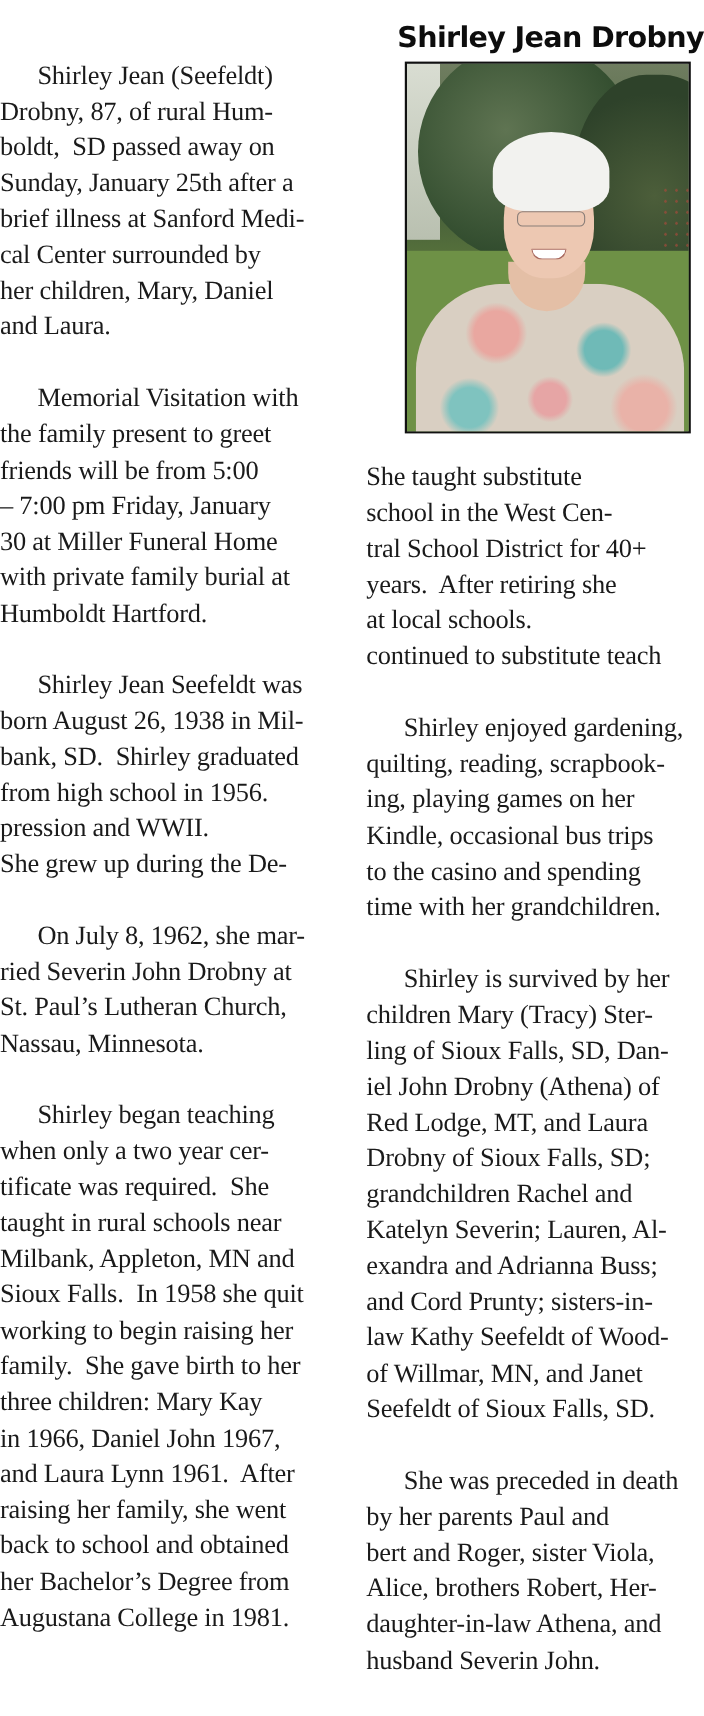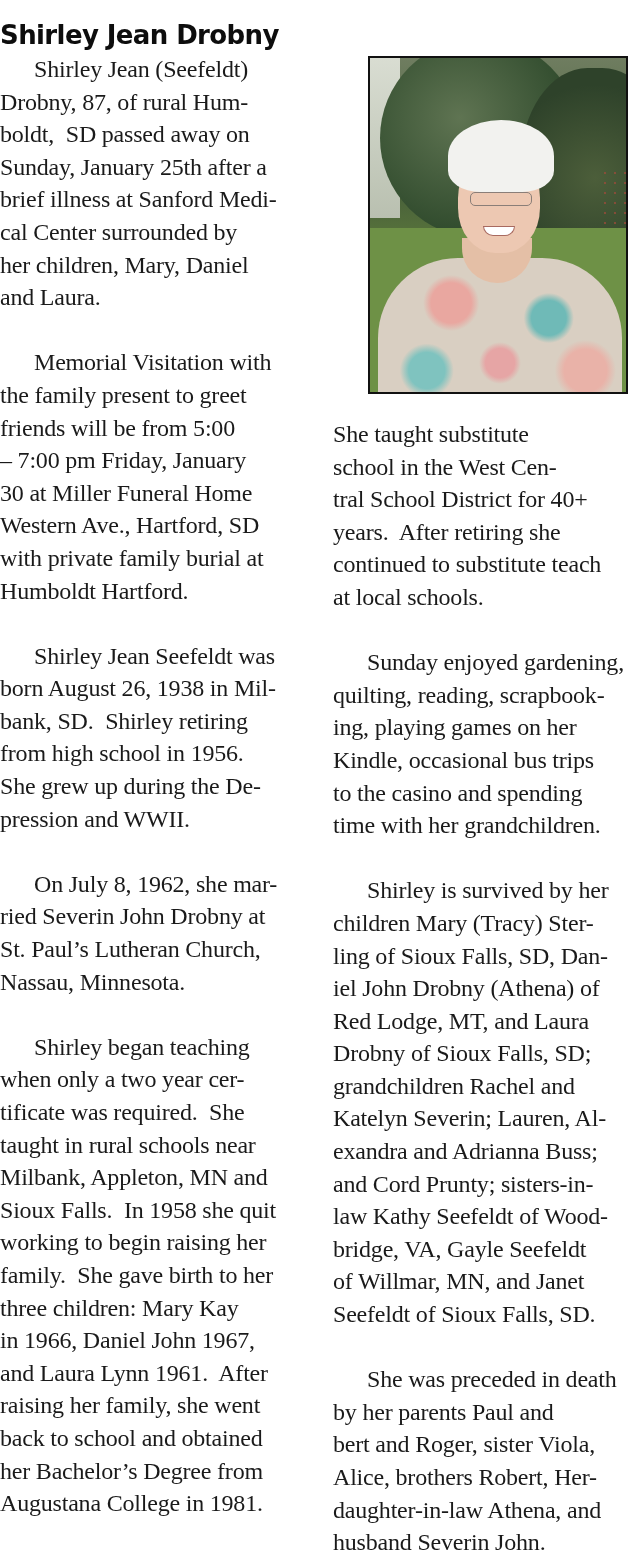--- a/index.html
+++ b/index.html
@@ -1,19 +1,19 @@
 <!DOCTYPE html>
 <html><head>
 <meta charset="utf-8">
 <style>
   html, body { margin: 0; padding: 0; background: #ffffff; }
   body { width: 640px; height: 1560px; position: relative; overflow: hidden; color: #161616; }
   .title {
     position: absolute; left: 0; top: 0; width: 640px; height: 38px;
-    text-align: left; font-family: "DejaVu Sans", sans-serif; font-weight: bold;
+    text-align: right; font-family: "DejaVu Sans", sans-serif; font-weight: bold;
     font-size: 26px; line-height: 36px; letter-spacing: -0.6px; color: #0d0d0d;
   }
   .col {
     position: absolute; font-family: "Liberation Serif", serif;
     font-size: 24px; line-height: 32.6px; color: #1a1a1a; letter-spacing: -0.2px;
   }
   .col-left { left: 0; top: 53px; width: 320px; }
   .col-right { left: 333px; top: 418px; width: 307px; }
   .para { margin: 0 0 32.6px 0; }
   .line { display: block; white-space: pre; }
@@ -71,31 +71,30 @@
       <span class="line">cal Center surrounded by</span>
       <span class="line">her children, Mary, Daniel</span>
       <span class="line">and Laura.</span>
     </div>
     <div class="para">
       <span class="line indent">Memorial Visitation with</span>
       <span class="line">the family present to greet</span>
       <span class="line">friends will be from 5:00</span>
       <span class="line">– 7:00 pm Friday, January</span>
       <span class="line">30 at Miller Funeral Home</span>
-      <span class="line">Western Ave., Hartford, SD</span>
       <span class="line">with private family burial at</span>
       <span class="line">Humboldt Hartford.</span>
     </div>
     <div class="para">
       <span class="line indent">Shirley Jean Seefeldt was</span>
       <span class="line">born August 26, 1938 in Mil-</span>
-      <span class="line">bank, SD.  Shirley retiring</span>
+      <span class="line">bank, SD.  Shirley graduated</span>
       <span class="line">from high school in 1956.</span>
+      <span class="line">pression and WWII.</span>
       <span class="line">She grew up during the De-</span>
-      <span class="line">pression and WWII.</span>
     </div>
     <div class="para">
       <span class="line indent">On July 8, 1962, she mar-</span>
       <span class="line">ried Severin John Drobny at</span>
       <span class="line">St. Paul’s Lutheran Church,</span>
       <span class="line">Nassau, Minnesota.</span>
     </div>
     <div class="para">
       <span class="line indent">Shirley began teaching</span>
       <span class="line">when only a two year cer-</span>
@@ -113,44 +112,43 @@
       <span class="line">her Bachelor’s Degree from</span>
       <span class="line">Augustana College in 1981.</span>
     </div>
   </div>
 <div class="col col-right" id="right-col">
     <div class="para">
       <span class="line">She taught substitute</span>
       <span class="line">school in the West Cen-</span>
       <span class="line">tral School District for 40+</span>
       <span class="line">years.  After retiring she</span>
+      <span class="line">at local schools.</span>
       <span class="line">continued to substitute teach</span>
-      <span class="line">at local schools.</span>
     </div>
     <div class="para">
-      <span class="line indent">Sunday enjoyed gardening,</span>
+      <span class="line indent">Shirley enjoyed gardening,</span>
       <span class="line">quilting, reading, scrapbook-</span>
       <span class="line">ing, playing games on her</span>
       <span class="line">Kindle, occasional bus trips</span>
       <span class="line">to the casino and spending</span>
       <span class="line">time with her grandchildren.</span>
     </div>
     <div class="para">
       <span class="line indent">Shirley is survived by her</span>
       <span class="line">children Mary (Tracy) Ster-</span>
       <span class="line">ling of Sioux Falls, SD, Dan-</span>
       <span class="line">iel John Drobny (Athena) of</span>
       <span class="line">Red Lodge, MT, and Laura</span>
       <span class="line">Drobny of Sioux Falls, SD;</span>
       <span class="line">grandchildren Rachel and</span>
       <span class="line">Katelyn Severin; Lauren, Al-</span>
       <span class="line">exandra and Adrianna Buss;</span>
       <span class="line">and Cord Prunty; sisters-in-</span>
       <span class="line">law Kathy Seefeldt of Wood-</span>
-      <span class="line">bridge, VA, Gayle Seefeldt</span>
       <span class="line">of Willmar, MN, and Janet</span>
       <span class="line">Seefeldt of Sioux Falls, SD.</span>
     </div>
     <div class="para">
       <span class="line indent">She was preceded in death</span>
       <span class="line">by her parents Paul and</span>
       <span class="line">bert and Roger, sister Viola,</span>
       <span class="line">Alice, brothers Robert, Her-</span>
       <span class="line">daughter-in-law Athena, and</span>
       <span class="line">husband Severin John.</span>

